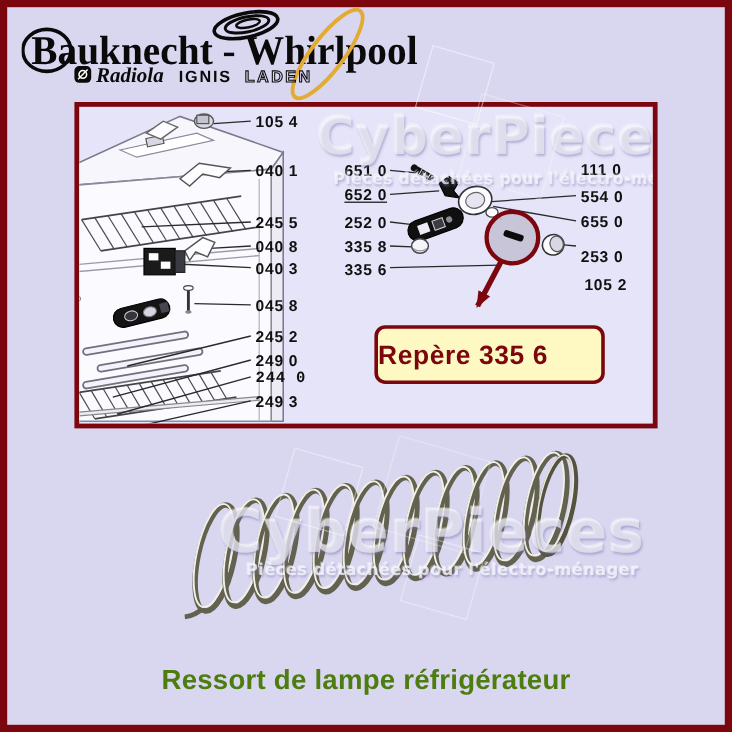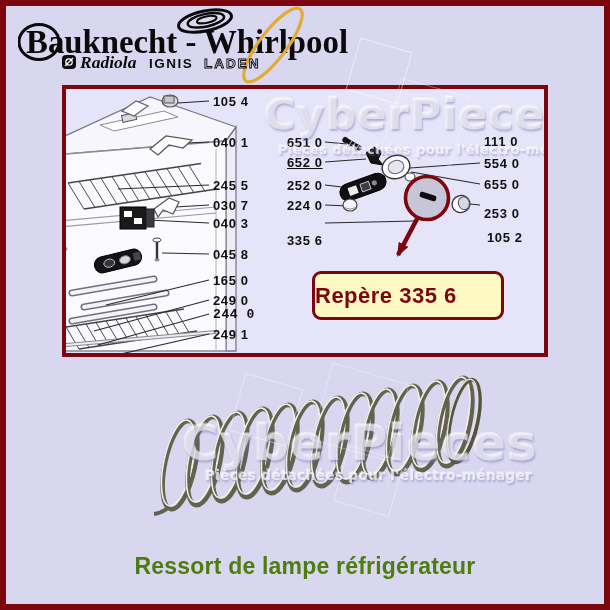--- a/index.html
+++ b/index.html
@@ -228,32 +228,32 @@
       <circle cx="361" cy="109" r="21.5" fill="rgba(196,193,212,0.9)" stroke="#7c060e" stroke-width="3.6"></circle>
       <rect x="-8.5" y="-2.8" width="17" height="5.6" rx="2" fill="#0c0c0c" transform="translate(362,107.5) rotate(18)"></rect>
 
       <line x1="352" y1="128" x2="332" y2="166" stroke="#7c060e" stroke-width="4.5" marker-end="url(#ah)"></line>
     </svg>
 
     <div>
         <div class="part-label" style="left: 147px; top: 6px;">105 4</div>
         <div class="part-label" style="left: 147px; top: 47px;">040 1</div>
         <div class="part-label" style="left: 147px; top: 90px;">245 5</div>
-        <div class="part-label" style="left: 147px; top: 110px;">030 7</div>
+        <div class="part-label" style="left: 147px; top: 110px;">040 8</div>
         <div class="part-label" style="left: 147px; top: 128px;">040 3</div>
         <div class="part-label" style="left: 147px; top: 159px;">045 8</div>
-        <div class="part-label" style="left: 147px; top: 185px;">165 0</div>
+        <div class="part-label" style="left: 147px; top: 185px;">245 2</div>
         <div class="part-label" style="left: 147px; top: 205px;">249 0</div>
         <div class="part-label" style="left: 147px; top: 219px; font-family: Liberation Mono, monospace;">244 0</div>
-        <div class="part-label" style="left: 147px; top: 239px;">249 1</div>
+        <div class="part-label" style="left: 147px; top: 239px;">249 3</div>
         <div class="part-label" style="left: 221px; top: 47px;">651 0</div>
         <div class="part-label" style="left: 221px; top: 67px; text-decoration: underline;">652 0</div>
         <div class="part-label" style="left: 221px; top: 90px;">252 0</div>
-        <div class="part-label" style="left: 221px; top: 110px;">224 0</div>
-        <div class="part-label" style="left: 221px; top: 129px; margin-top: 16px;">335 6</div>
+        <div class="part-label" style="left: 221px; top: 110px;">335 8</div>
+        <div class="part-label" style="left: 221px; top: 129px;">335 6</div>
         <div class="part-label" style="left: 418px; top: 46px;">111 0</div>
         <div class="part-label" style="left: 418px; top: 68px;">554 0</div>
         <div class="part-label" style="left: 418px; top: 89px;">655 0</div>
         <div class="part-label" style="left: 418px; top: 118px;">253 0</div>
         <div class="part-label" style="left: 421px; top: 142px; text-align: right;">105 2</div>
       </div>
 
     <div class="callout-box">
       <span>Repère 335 6</span>
     </div>

